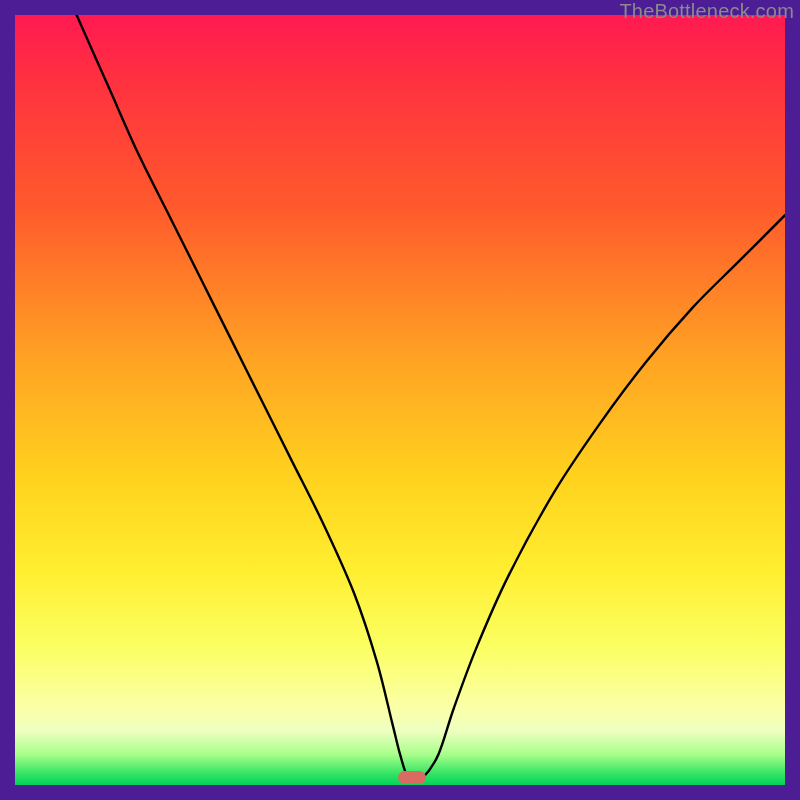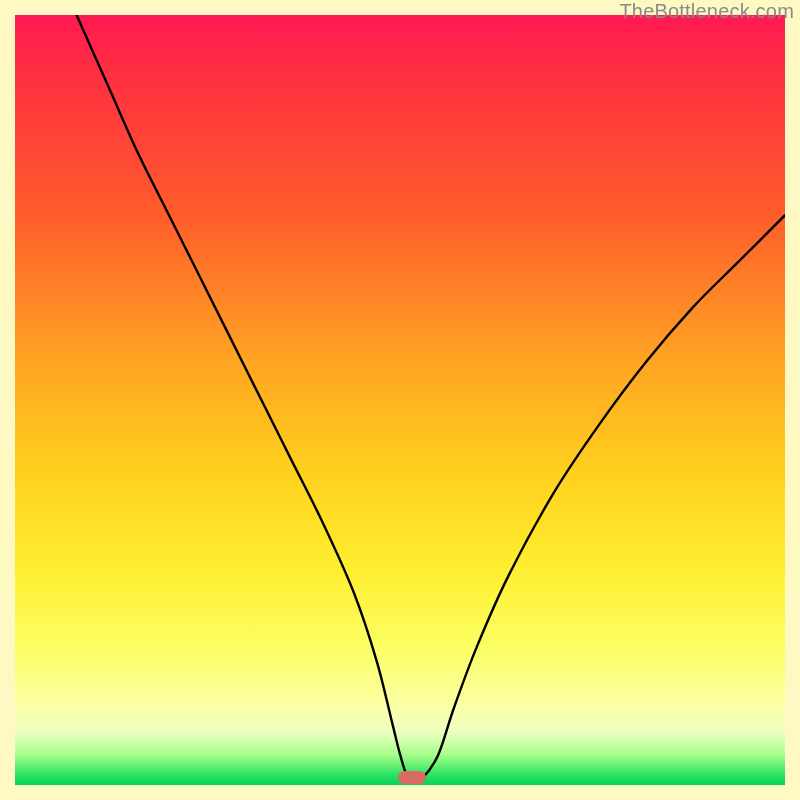--- a/index.html
+++ b/index.html
@@ -8,21 +8,21 @@
     width: 800px;
     height: 800px;
     background: #000;
     overflow: hidden;
     font-family: Arial, Helvetica, sans-serif;
   }
   .stage {
     position: relative;
     width: 800px;
     height: 800px;
-    background: #fef9c3;
+    background: #4c1d95;
   }
   .plot-wrap {
     position: absolute;
     left: 15px;
     top: 15px;
     width: 770px;
     height: 770px;
   }
   .plot-bg {
     position: absolute;

